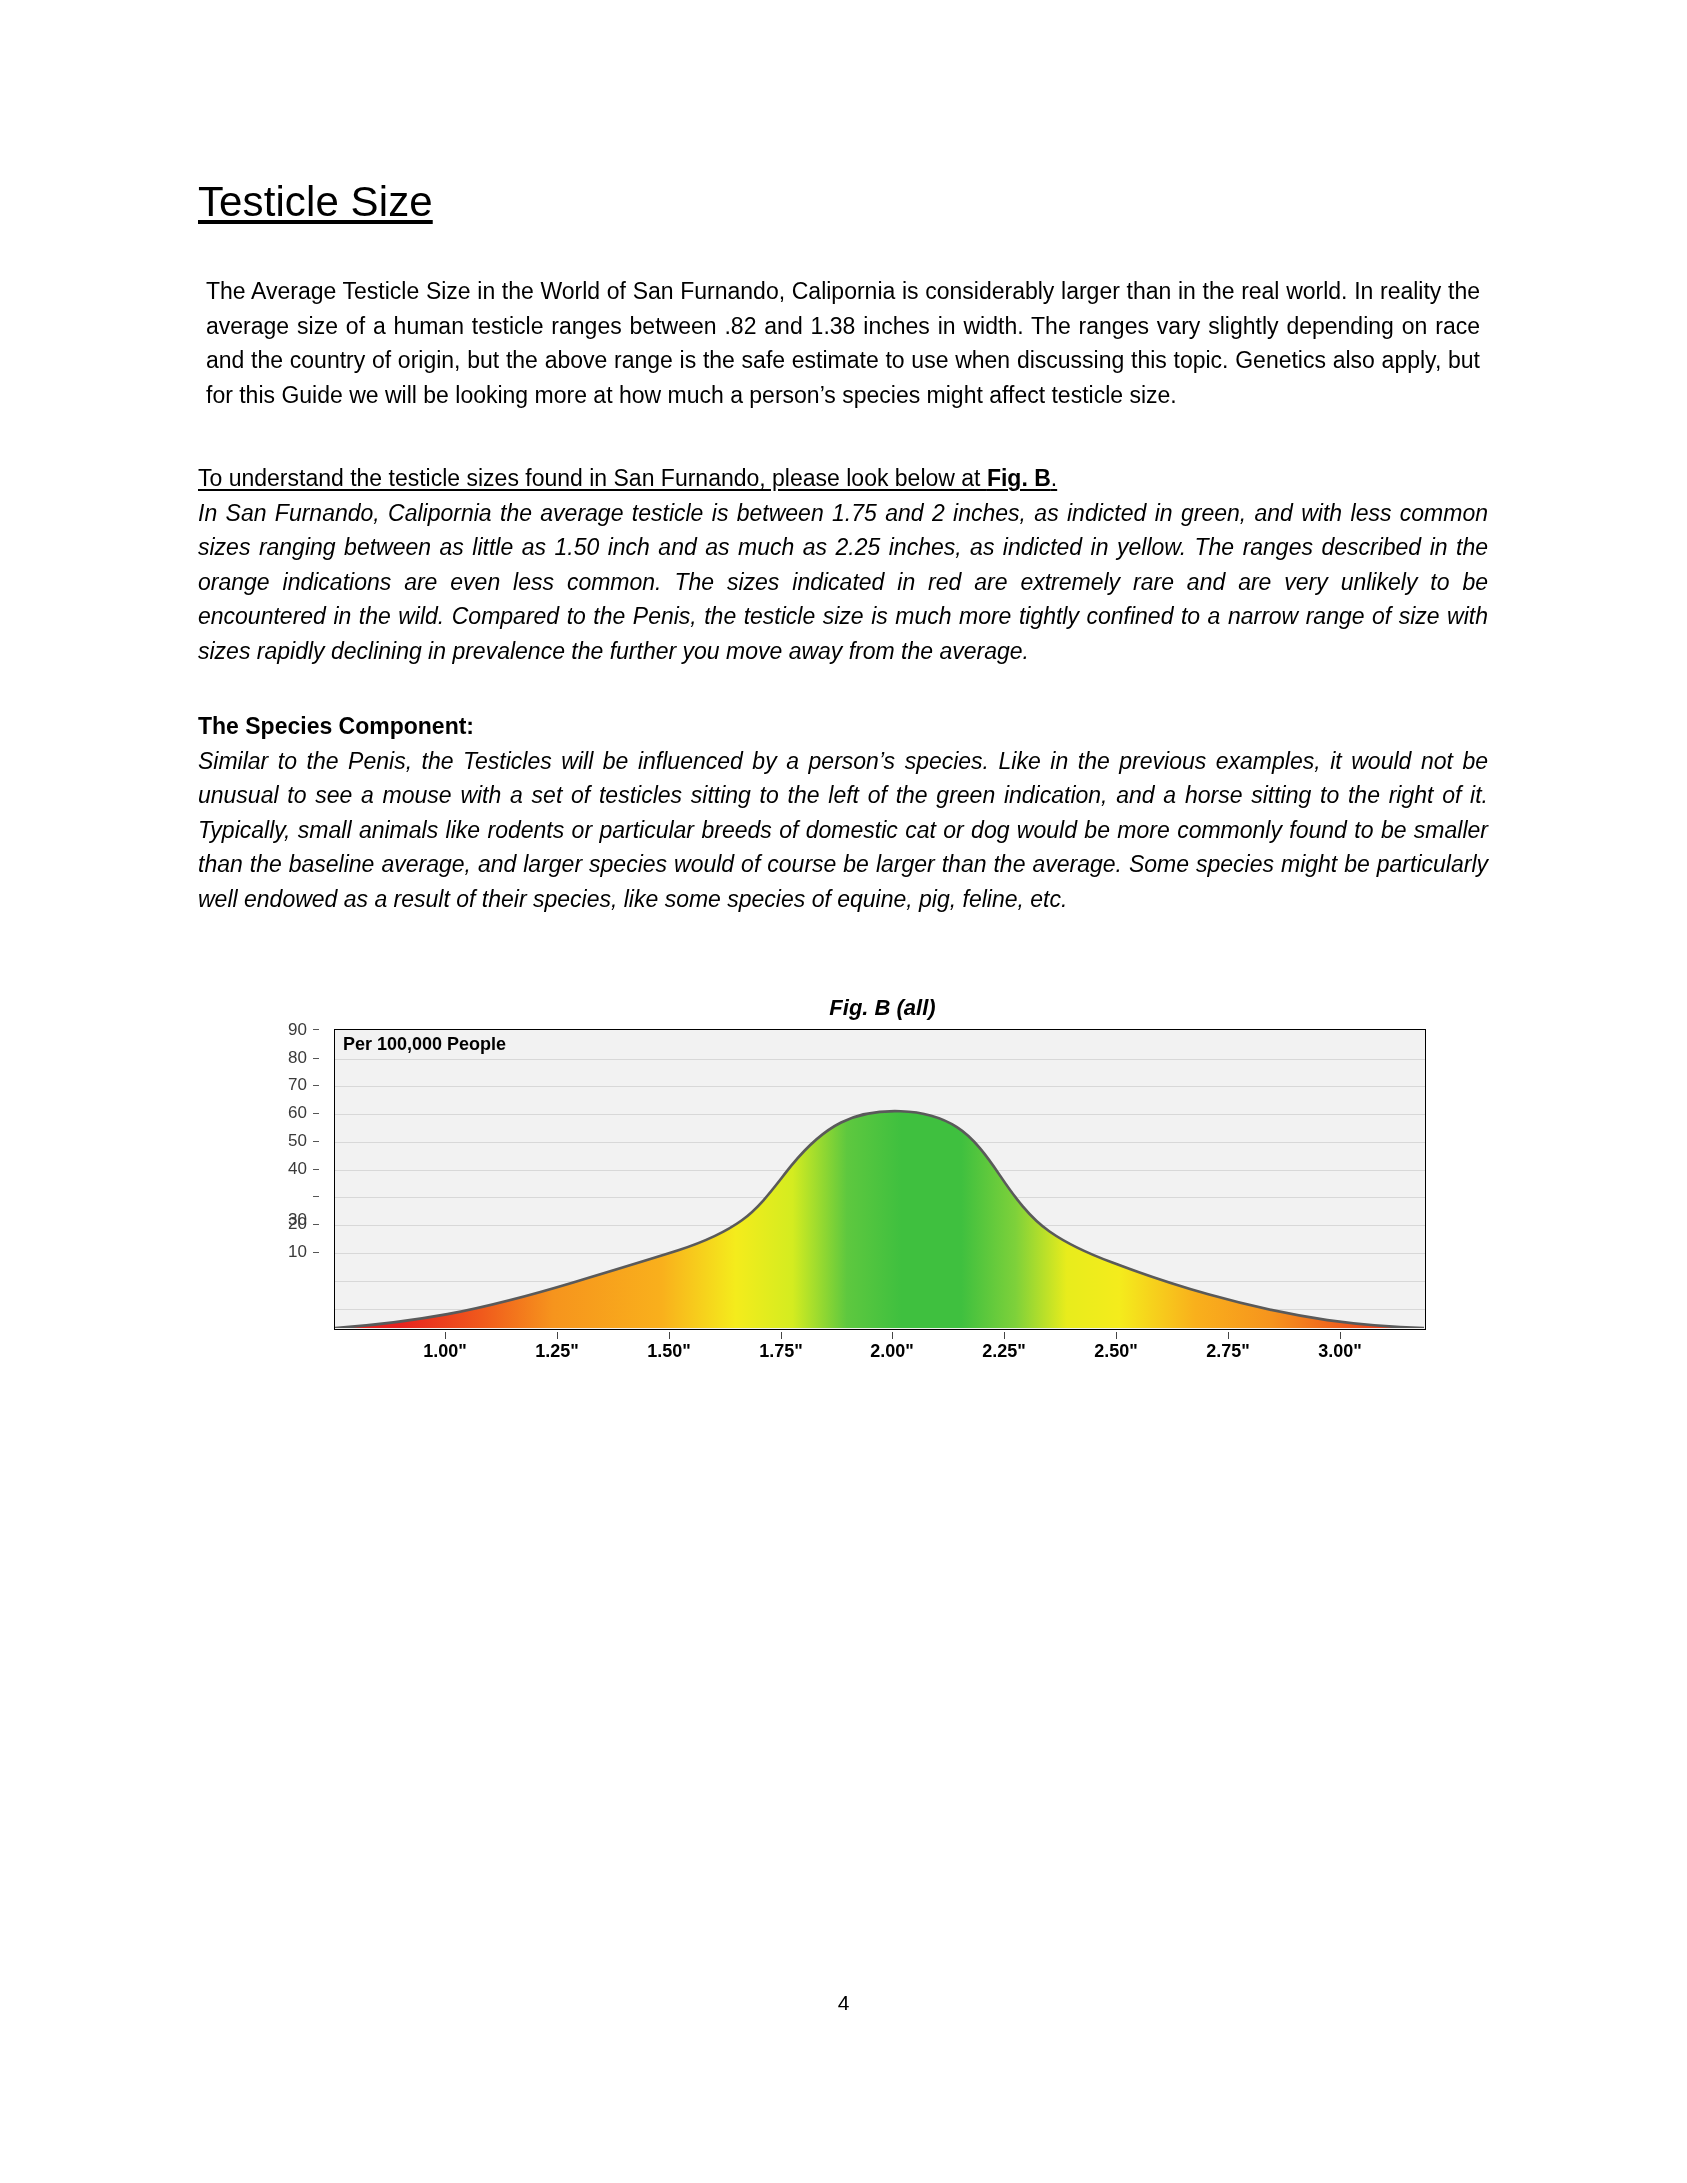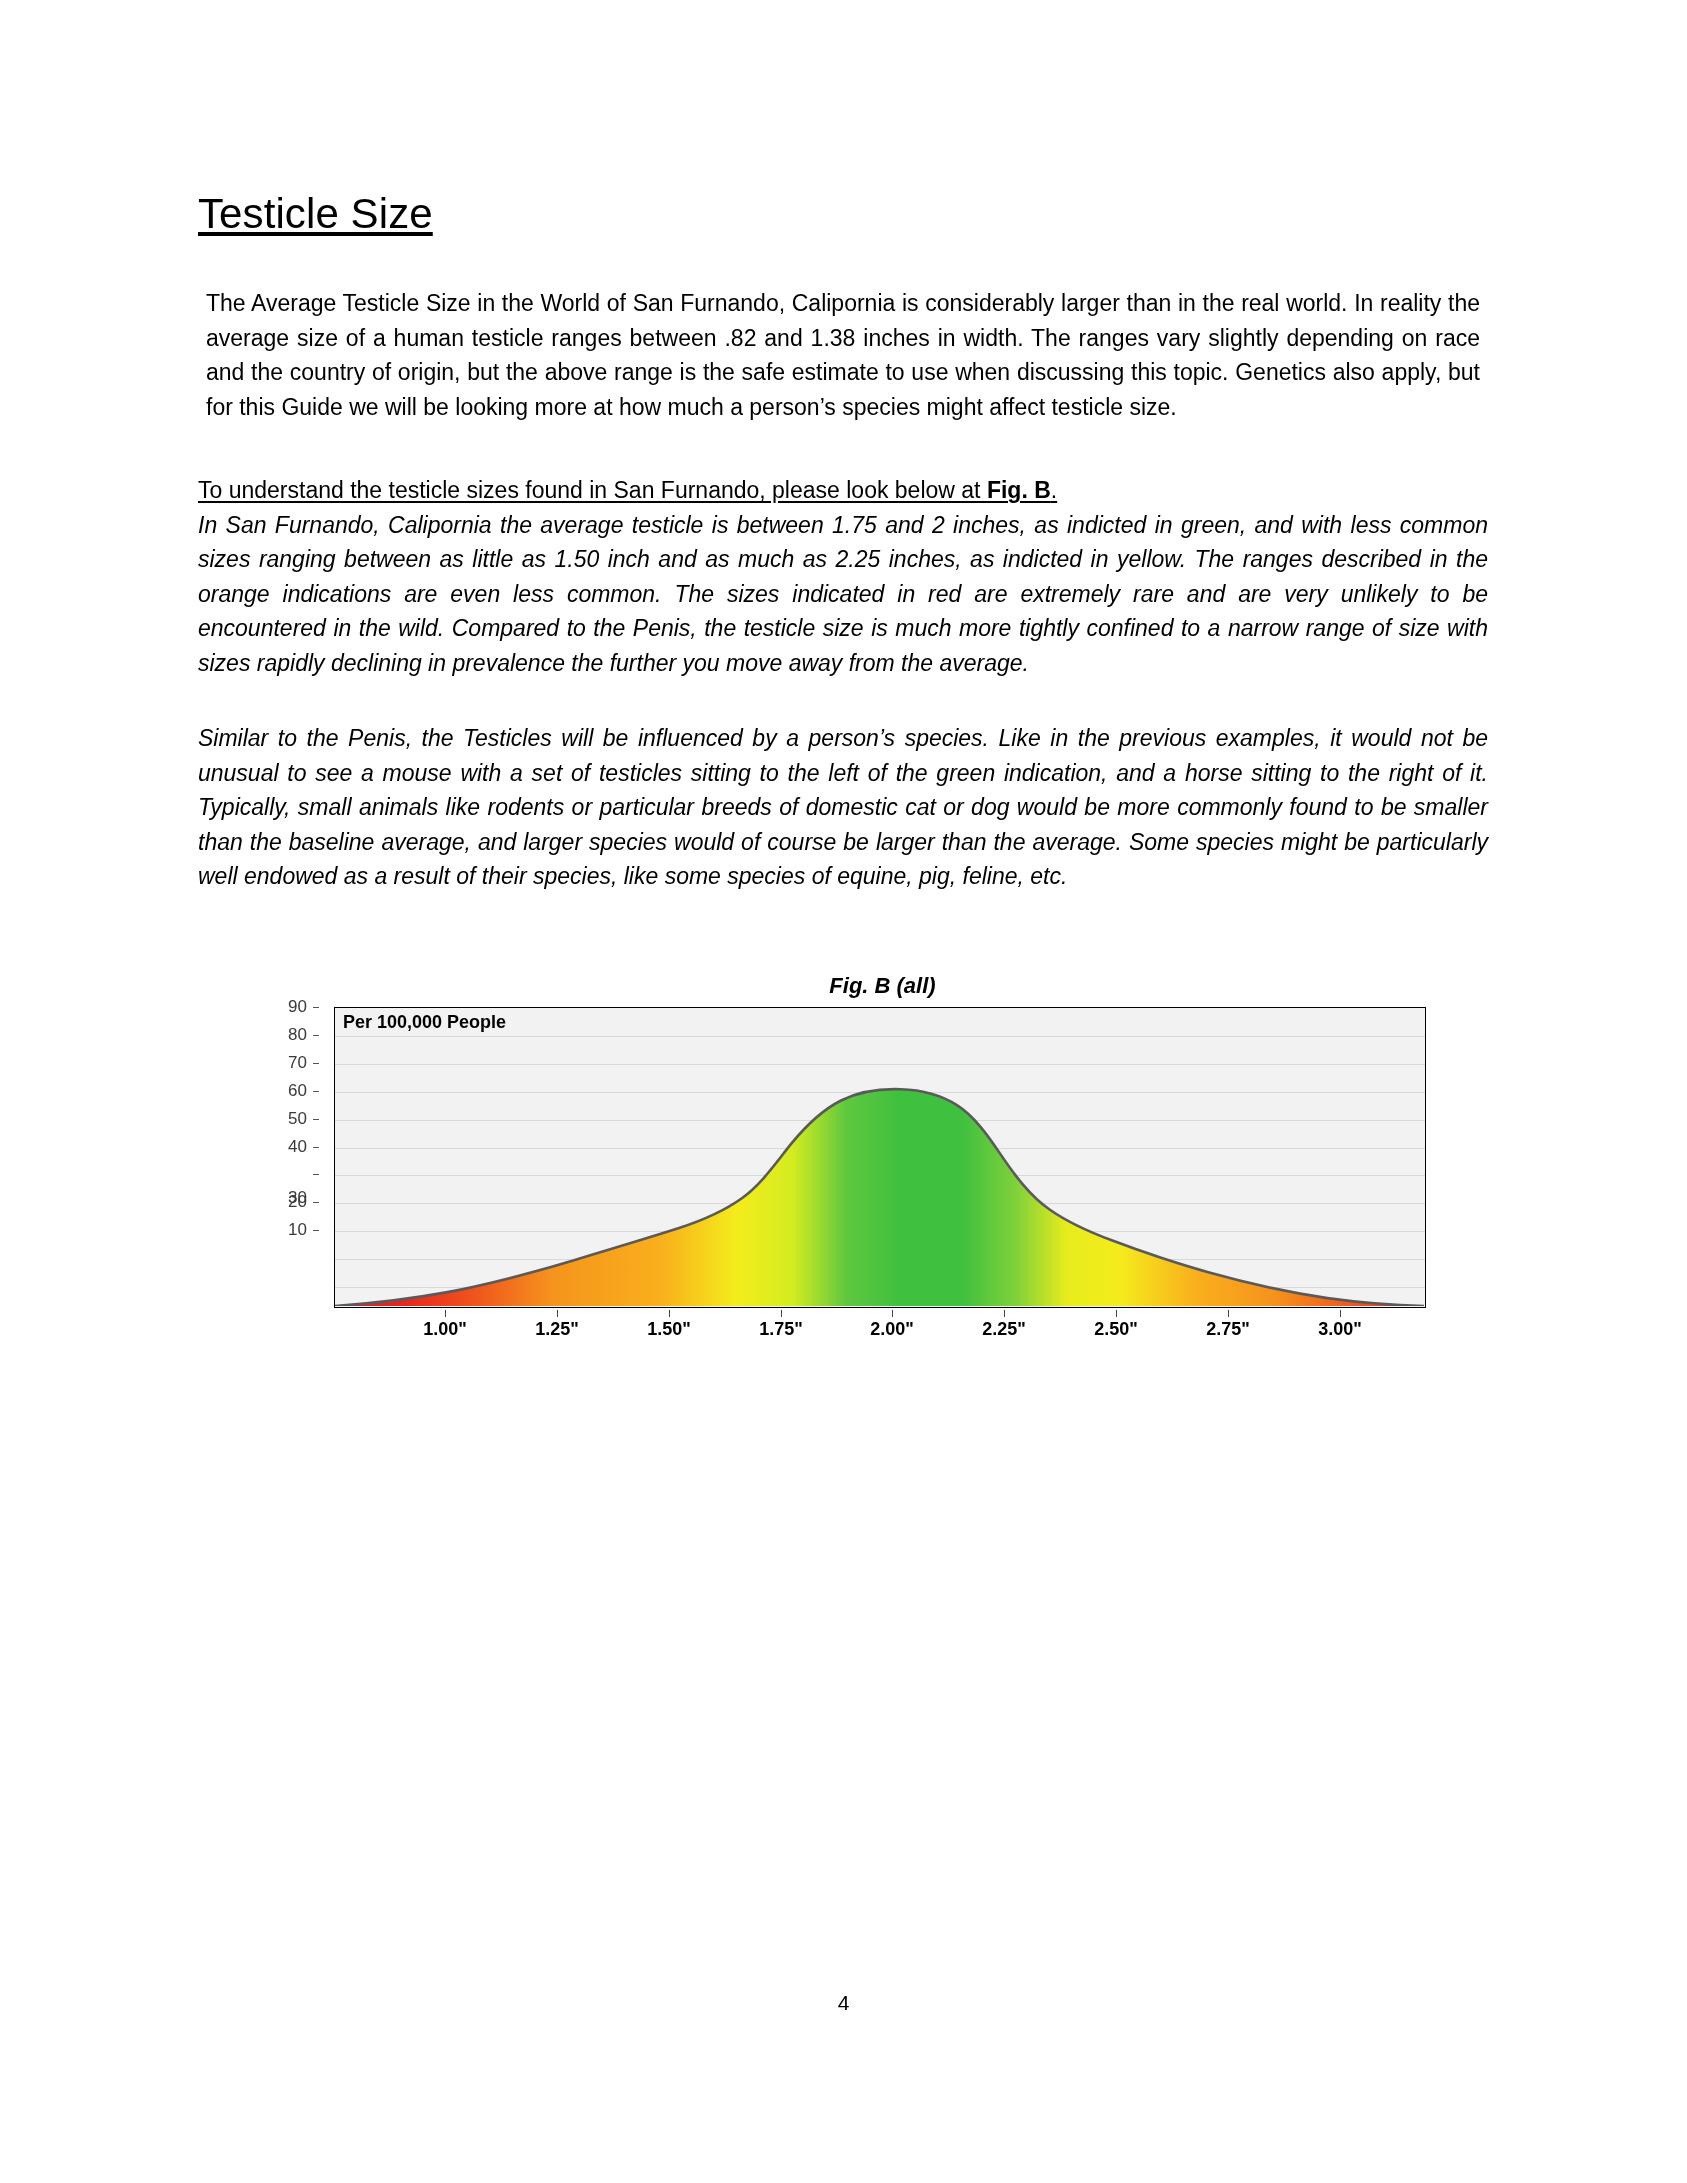--- a/index.html
+++ b/index.html
@@ -24,21 +24,21 @@
   .content {
     position: absolute;
     left: 198px;
     top: 179px;
     width: 1290px;
   }
 
   h1.doc-title {
     font-size: 42px;
     font-weight: 400;
-    margin: 12px 0 0 0;
+    margin: 0 0 0 0;
     padding: 0;
     letter-spacing: 0.1px;
     text-decoration: underline;
     text-underline-offset: 4px;
     display: inline-block;
     line-height: 1.1;
   }
 
   p.body-text {
     font-size: 23px;
@@ -190,20 +190,21 @@
 
     <div class="gap-lg"></div>
 
     <p class="lead-in"><span class="u">To understand the testicle sizes found in San Furnando, please look below at </span><span class="figref">Fig. B</span><span class="dot">.</span></p>
 
 
     <p class="italic-text">In San Furnando, Calipornia the average testicle is between 1.75 and 2 inches, as indicted in green, and with less common sizes ranging between as little as 1.50 inch and as much as 2.25 inches, as indicted in yellow. The ranges described in the orange indications are even less common. The sizes indicated in red are extremely rare and are very unlikely to be encountered in the wild. Compared to the Penis, the testicle size is much more tightly confined to a narrow range of size with sizes rapidly declining in prevalence the further you move away from the average.</p>
 
     <div class="gap-lg"></div>
 
+    <p class="sub-head">The Species Component:</p>
 
     <p class="italic-text">Similar to the Penis, the Testicles will be influenced by a person’s species. Like in the previous examples, it would not be unusual to see a mouse with a set of testicles sitting to the left of the green indication, and a horse sitting to the right of it. Typically, small animals like rodents or particular breeds of domestic cat or dog would be more commonly found to be smaller than the baseline average, and larger species would of course be larger than the average. Some species might be particularly well endowed as a result of their species, like some species of equine, pig, feline, etc.</p>
 
     
     <div class="figure-wrap">
       <div class="fig-title">Fig. B (all)</div>
 
       <div class="chart-area">
 
         <div class="y-label" style="top:-9.3px;  left:0;">90</div>

